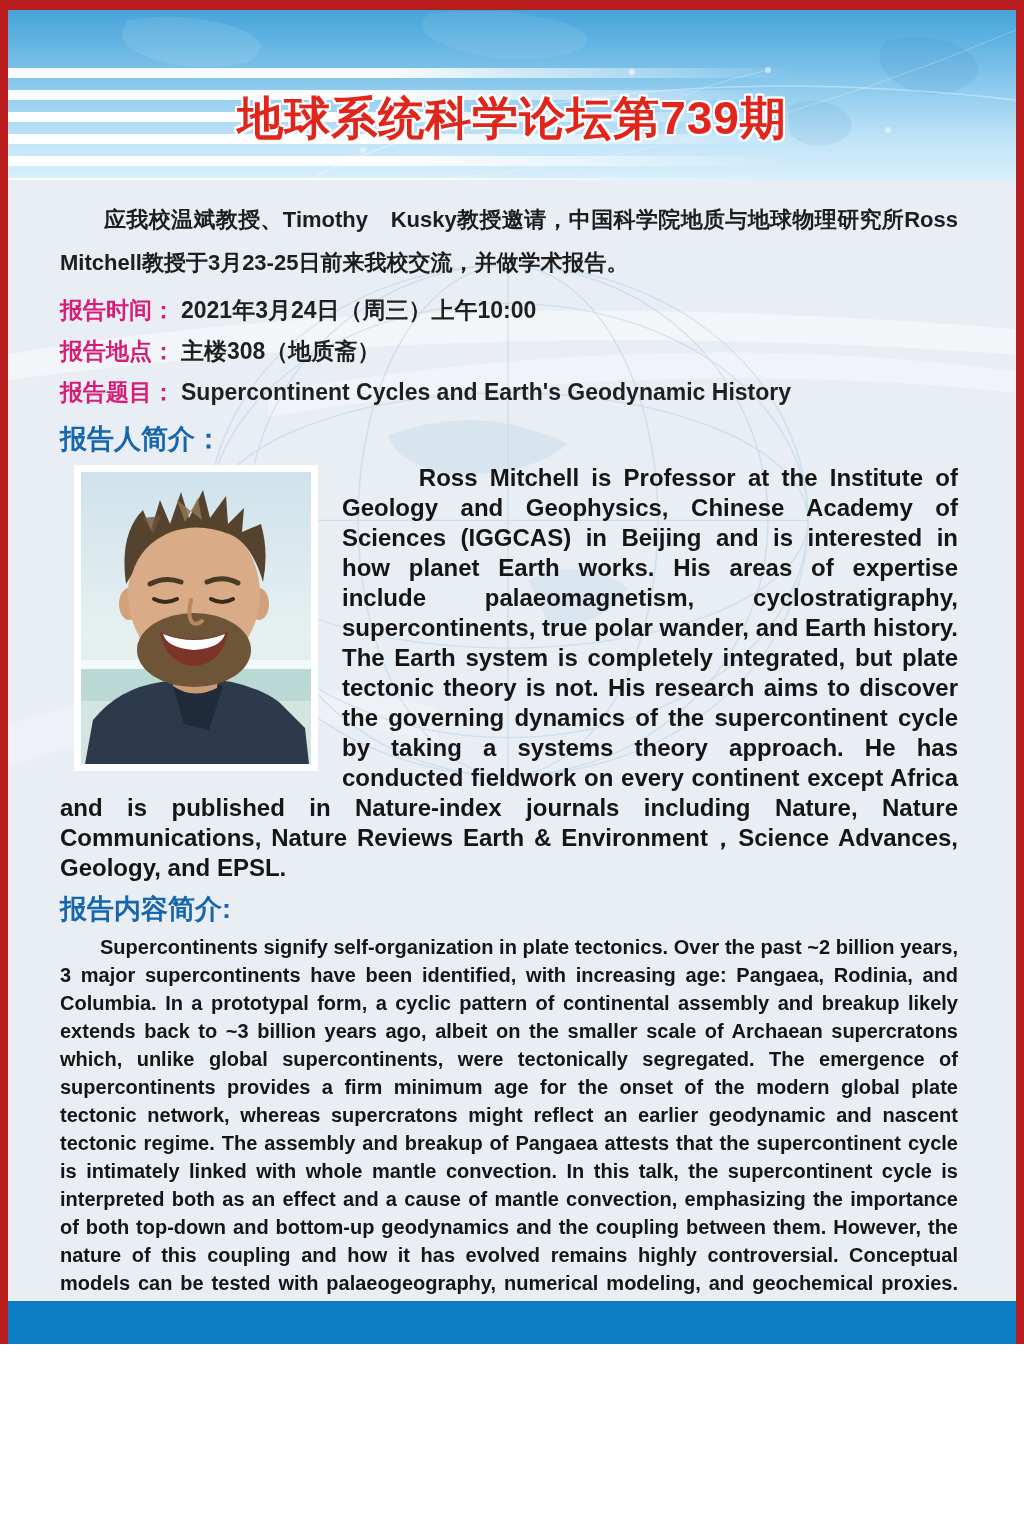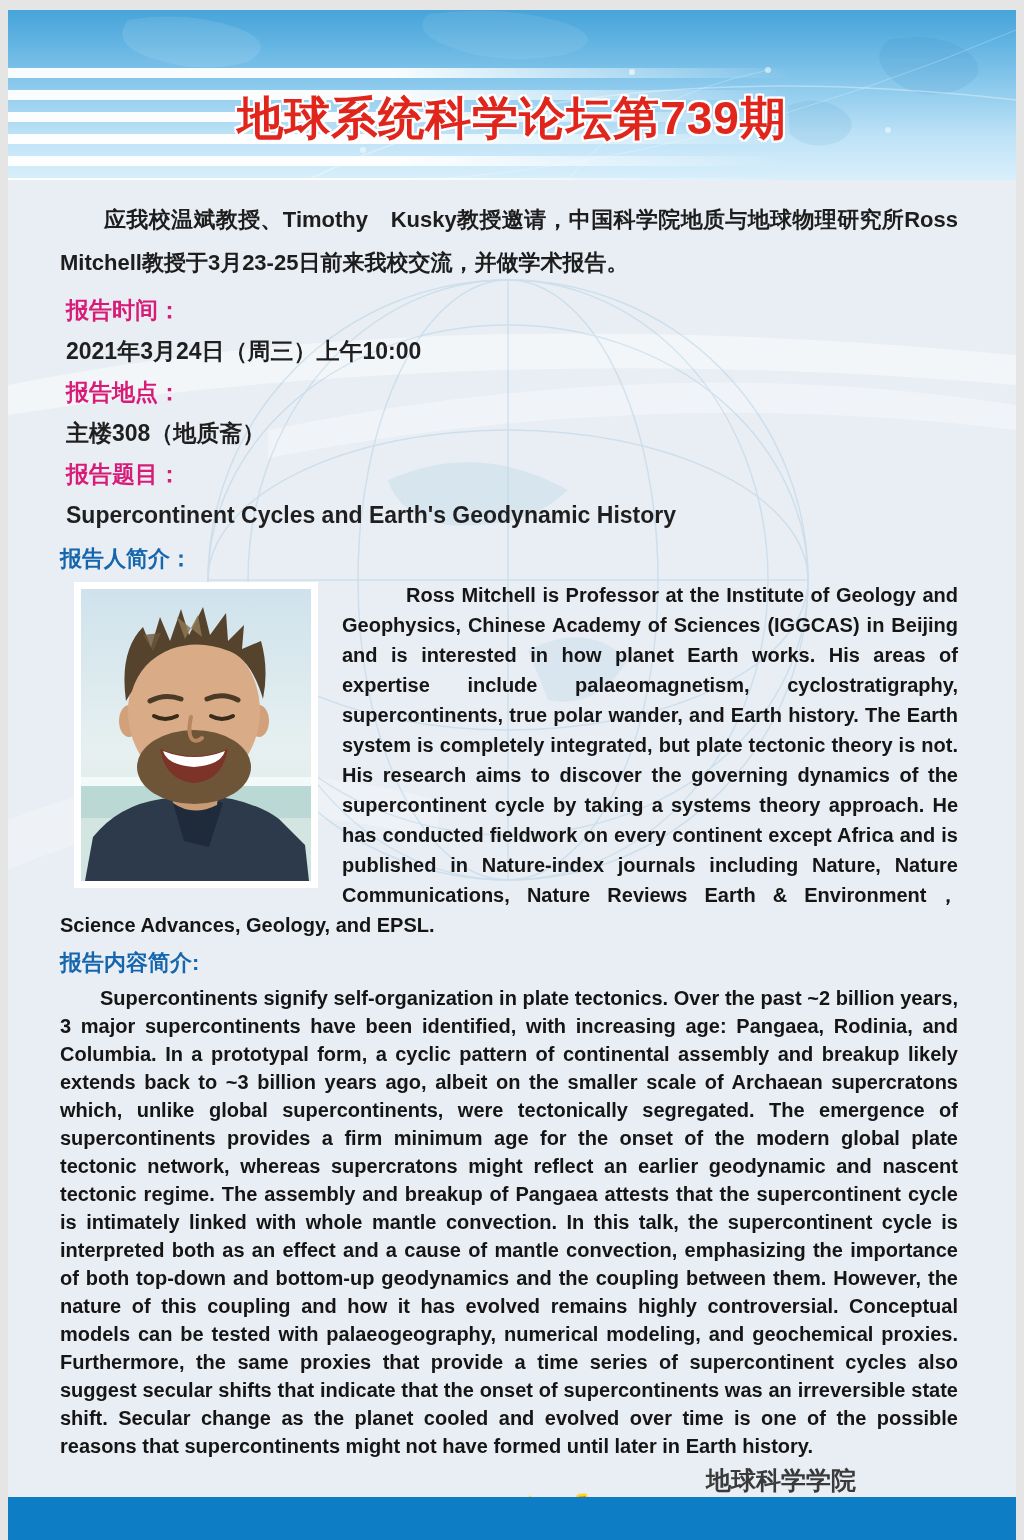--- a/index.html
+++ b/index.html
@@ -1,19 +1,19 @@
 <!DOCTYPE html>
 <html><head>
 <meta charset="utf-8">
 <style>
   html, body { margin: 0; padding: 0; background: #ffffff; }
   .poster {
     position: relative;
-    width: 1024px; height: 1540px;
-    background: #e5e5e5;
+    width: 1024px; height: 1344px;
+    background: #b91c1c;
     overflow: hidden;
     font-family: "Liberation Sans", "DejaVu Sans", sans-serif;
   }
 
   
   .header {
     position: absolute; left: 8px; right: 8px; top: 10px; height: 170px;
     background: linear-gradient(180deg, #47a4d9 0%, #63b4e2 20%, #8ccaed 45%, #bfe3f7 75%, #d9effb 100%);
     overflow: hidden;
   }
@@ -44,42 +44,42 @@
   }
   .body-art { position: absolute; left: 0; top: 0; width: 100%; height: 100%; pointer-events: none; }
   .page-body > .content { position: relative; z-index: 1; }
 
   .intro {
     margin: 4px 0 6px 0;
     font-size: 22px; font-weight: bold; line-height: 43px;
     color: #1d1d1d; text-align: justify; text-indent: 2em;
   }
 
-  .info-row { display: flex; align-items: baseline; line-height: 41px; flex-direction: column; }
+  .info-row { display: flex; align-items: baseline; line-height: 41px; }
   .info-label { font-size: 23px; font-weight: bold; color: #d81b77; white-space: nowrap; }
   .info-value { font-size: 23px; font-weight: bold; color: #1f1f1f; margin-left: 6px; }
 
   .section-heading {
     margin: 8px 0 6px 0;
-    font-size: 22px; font-weight: bold; color: #1566ad;
+    font-size: 27px; font-weight: bold; color: #1566ad;
   }
 
   .bio-wrap { overflow: visible; }
   .bio-wrap::after { content: ""; display: block; clear: both; }
   .speaker-photo {
     float: left;
     width: 230px; height: 292px;
     background: #ffffff;
     padding: 7px;
     margin: 2px 24px 6px 14px;
   }
   .speaker-photo svg { display: block; }
   .bio-text {
     margin: 0;
-    font-size: 20px; font-weight: bold; line-height: 30px;
+    font-size: 24px; font-weight: bold; line-height: 30px;
     color: #151515; text-align: justify; text-indent: 3.2em;
   }
 
   .abstract {
     margin: 2px 0 0 0;
     font-size: 20px; font-weight: bold; line-height: 28px;
     color: #151515; text-align: justify; text-indent: 2em;
   }
 
   

